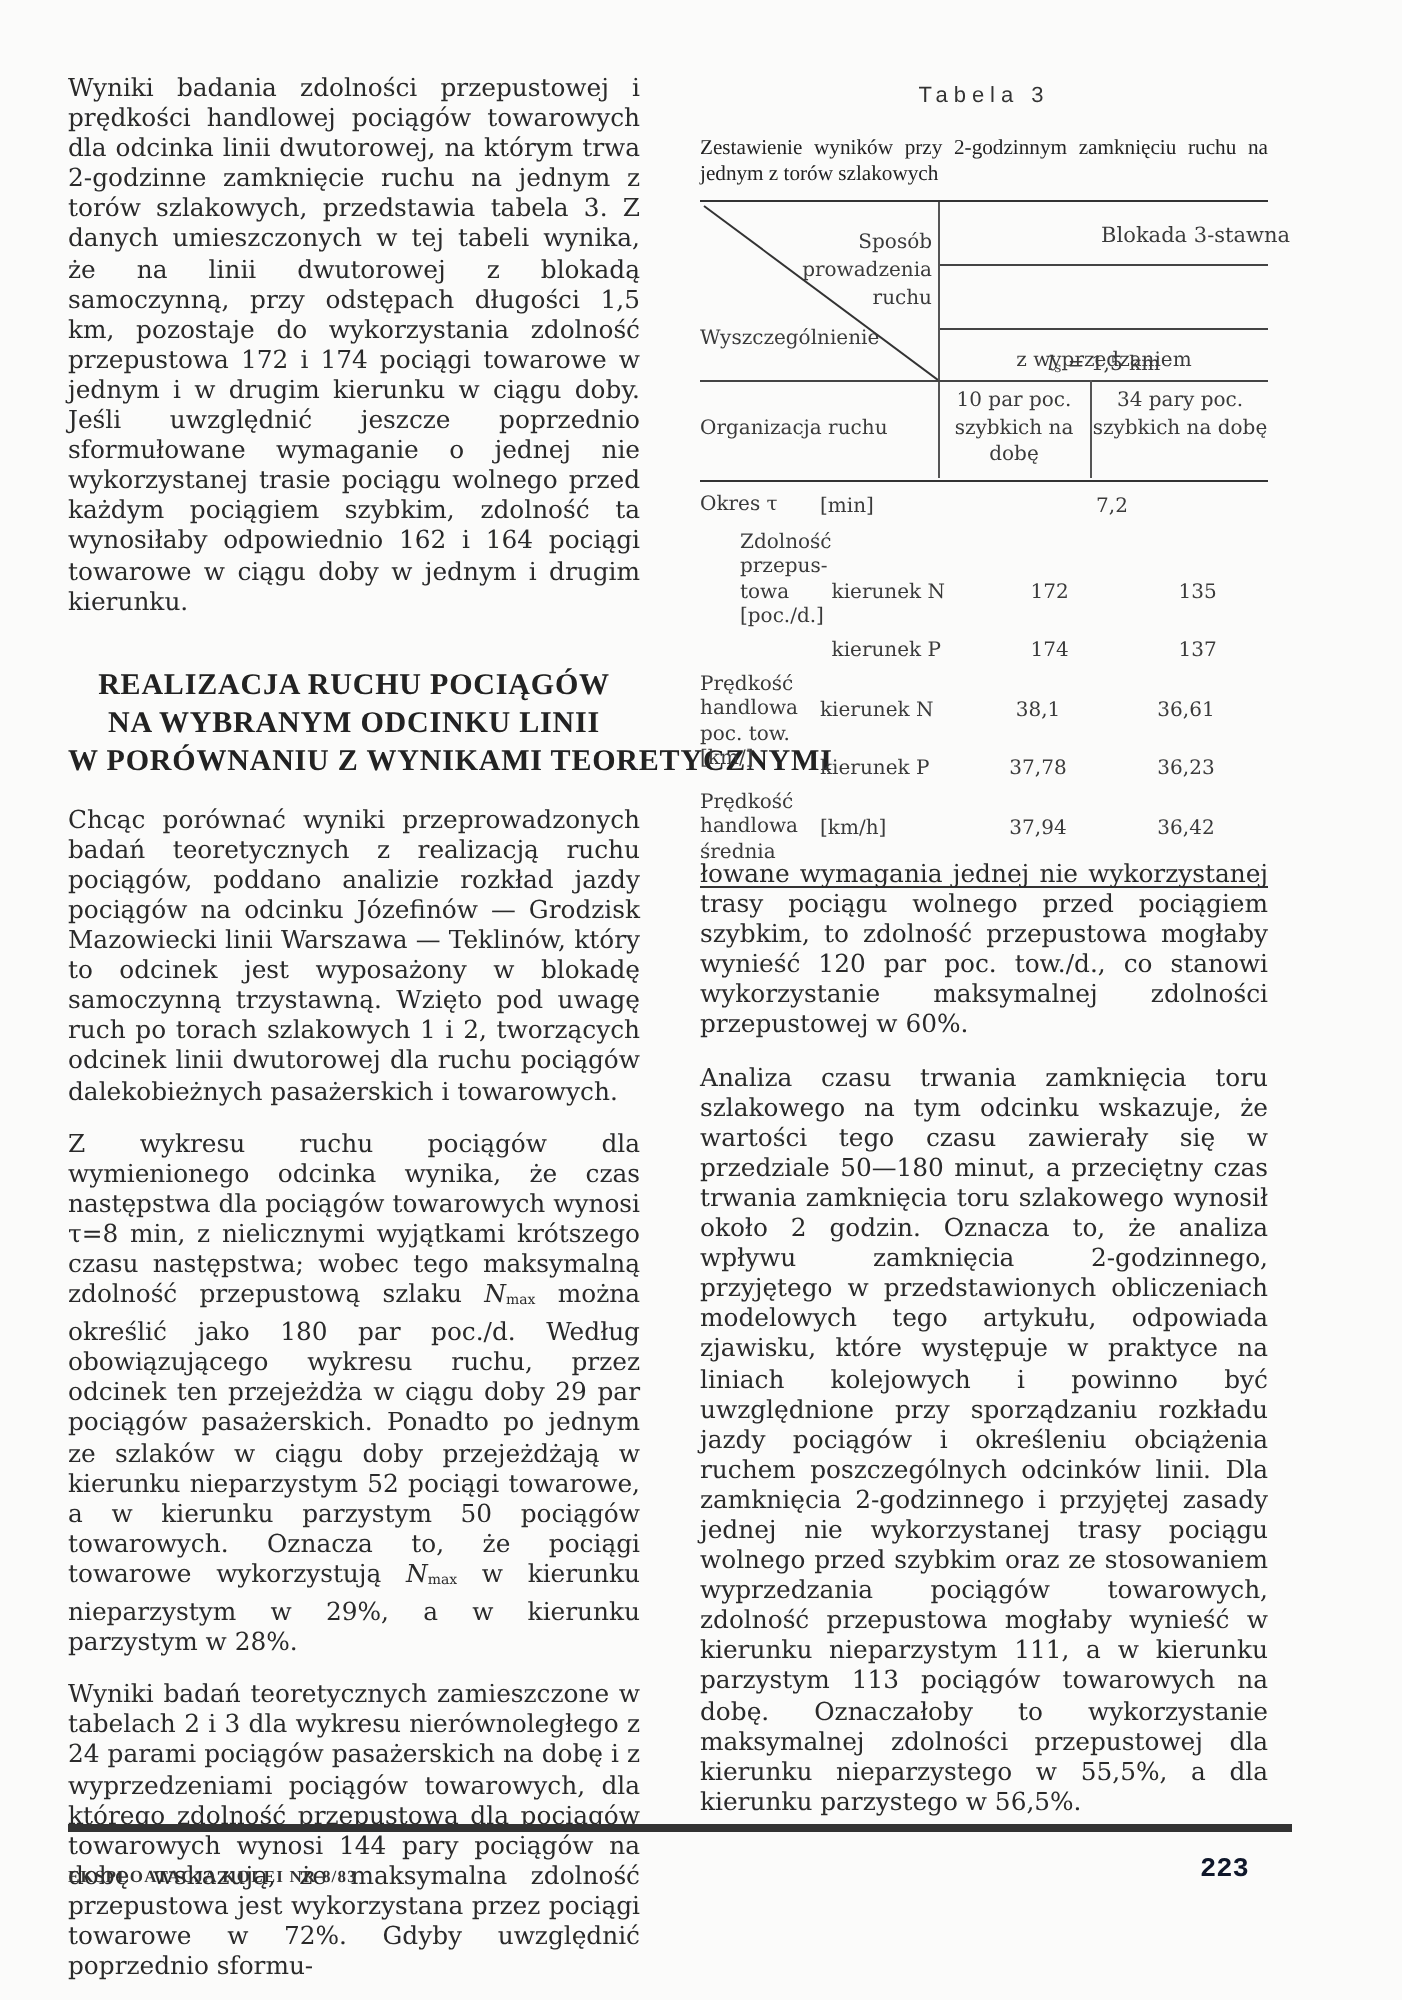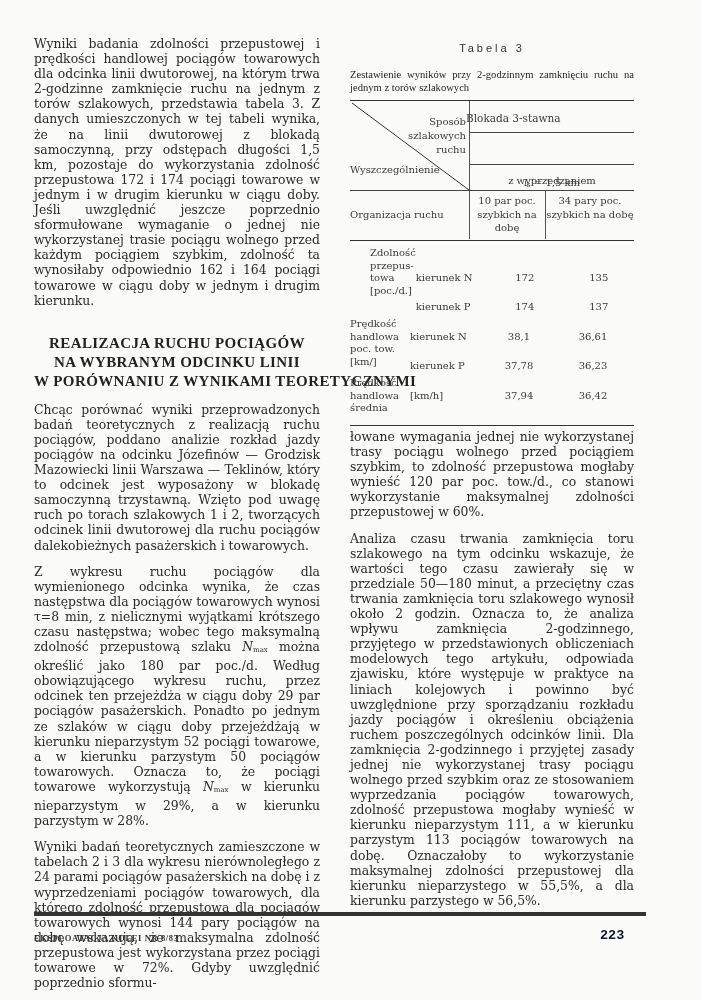--- a/index.html
+++ b/index.html
@@ -57,35 +57,40 @@
 </div>
 
 <div class="tbl-wrap">
   <div class="tbl-label">Tabela 3</div>
   <div class="tbl-caption">Zestawienie wyników przy 2-godzinnym zamknięciu ruchu na jednym z torów szlakowych</div>
   <div class="tbl">
     <div class="hdr">
       <svg class="diag" viewBox="0 0 119 89" preserveAspectRatio="none">
         <line x1="2" y1="2" x2="119" y2="89" stroke="#333" stroke-width="1"></line>
       </svg>
-      <div class="cell" style="left:30px; top:14px; width:86px; text-align:right; line-height:14px;">Sposób szlakowych ruchu</div>
+      <div class="cell" style="left:30px; top:14px; width:86px; text-align:right; line-height:14px;">Sposób prowadzenia ruchu</div>
       <div class="cell" style="left:0; top:63px;">Wyszczególnienie</div>
       <div class="vline"></div>
-      <div class="cell" style="left:116px; top:11px; width:164px; text-align:left; font-size:10.5px;">Blokada 3-stawna</div>
+      <div class="cell" style="left:131px; top:11px; width:164px; text-align:right; font-size:10.5px;">Blokada 3-stawna</div>
       <div class="hl" style="left:120px; top:31px; width:164px;"></div>
       <div class="cell" style="left:120px; top:44px; width:164px; text-align:center;margin-top:32px;"><i class="var">l</i><sub class="small">s</sub><span> = 1,5 km</span></div>
       <div class="hl" style="left:120px; top:63px; width:164px;"></div>
       <div class="cell" style="left:120px; top:74px; width:164px; text-align:center;">z wyprzedzaniem</div>
       <div class="hl" style="left:0; top:89px; width:284px;"></div>
       <div class="cell" style="left:0; top:108px;">Organizacja ruchu</div>
       <div class="cell" style="left:120px; top:93px; width:74px; text-align:center; line-height:13.5px;">10 par poc. szybkich na dobę</div>
       <div style="position:absolute; left:195px; top:89px; width:1px; height:49px; background:#555;"></div>
       <div class="cell" style="left:196px; top:93px; width:88px; text-align:center; line-height:13.5px;">34 pary poc. szybkich na dobę</div>
     </div>
     <div class="body-rows">
+      <div class="row">
+        <div class="c1">Okres τ</div>
+        <div class="c2">[min]</div>
+        <div class="span">7,2</div>
+      </div>
       <div class="row" style="align-items:flex-start;margin-left:20px;">
         <div class="c1"><span>Zdolność przepus- towa</span><br><span>[poc./d.]</span></div>
         <div style="flex:1; padding-top:25px;">
           <div style="display:flex; margin-bottom:18px;">
             <div class="c2">kierunek N</div>
             <div class="c3">172</div>
             <div class="c4">135</div>
           </div>
           <div style="display:flex;">
             <div class="c2">kierunek P</div>

